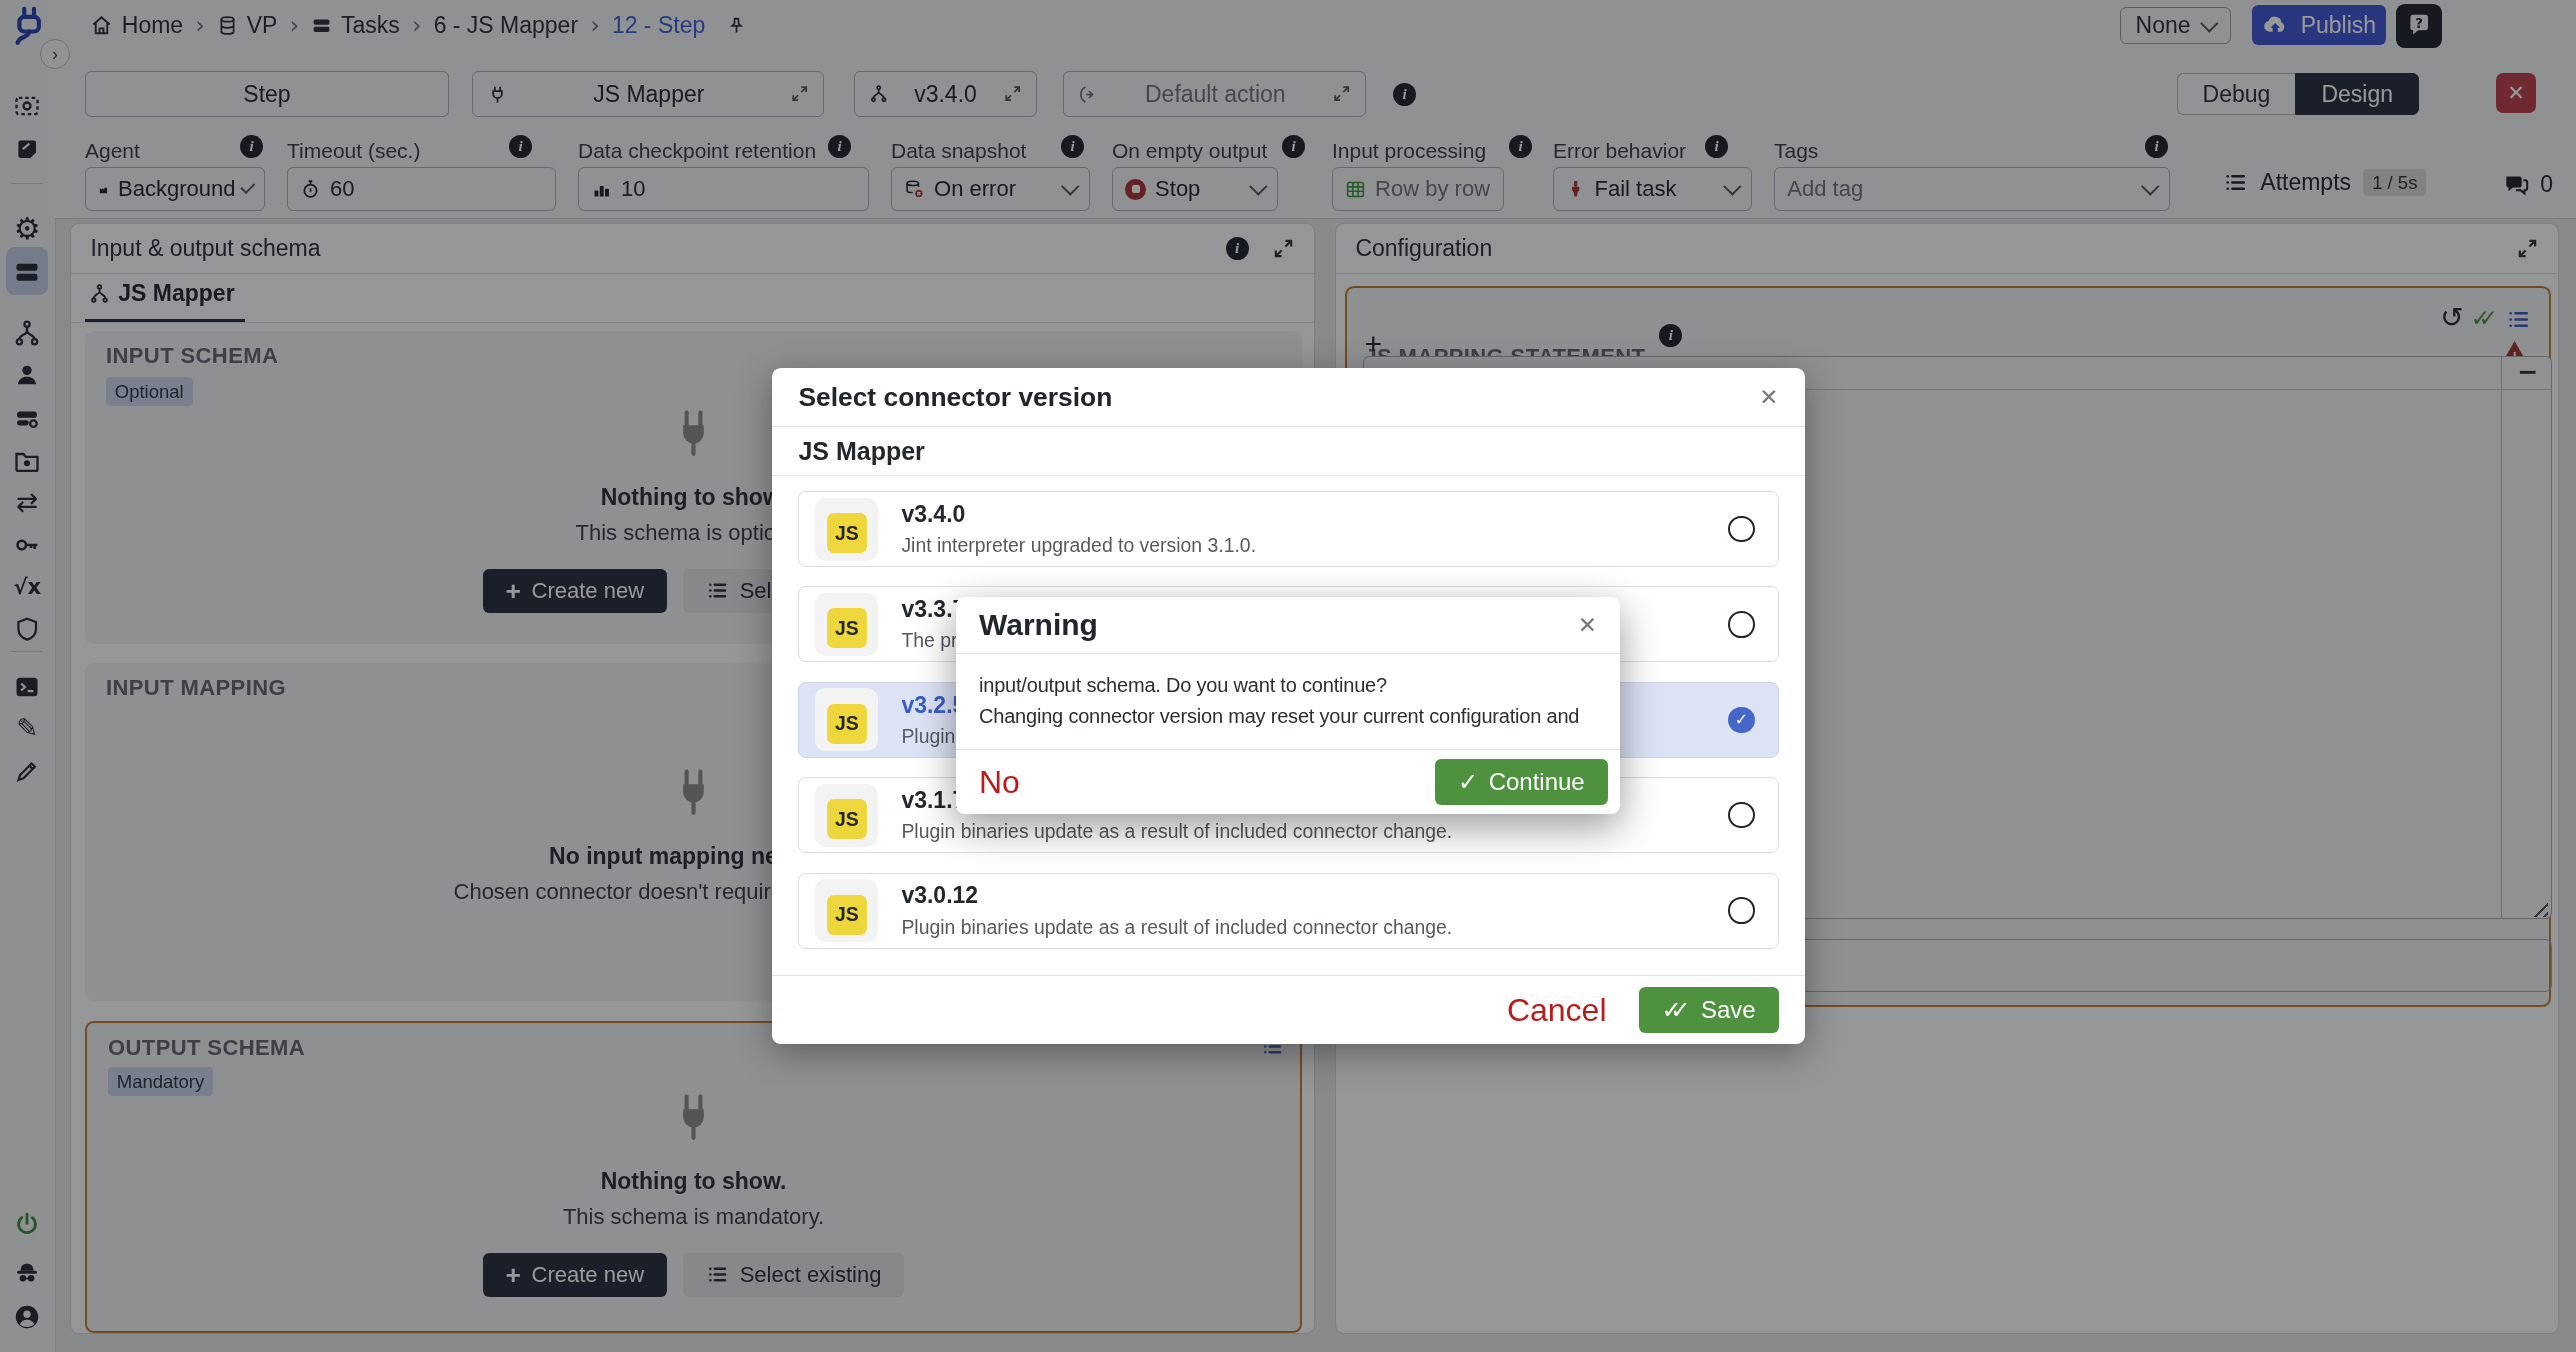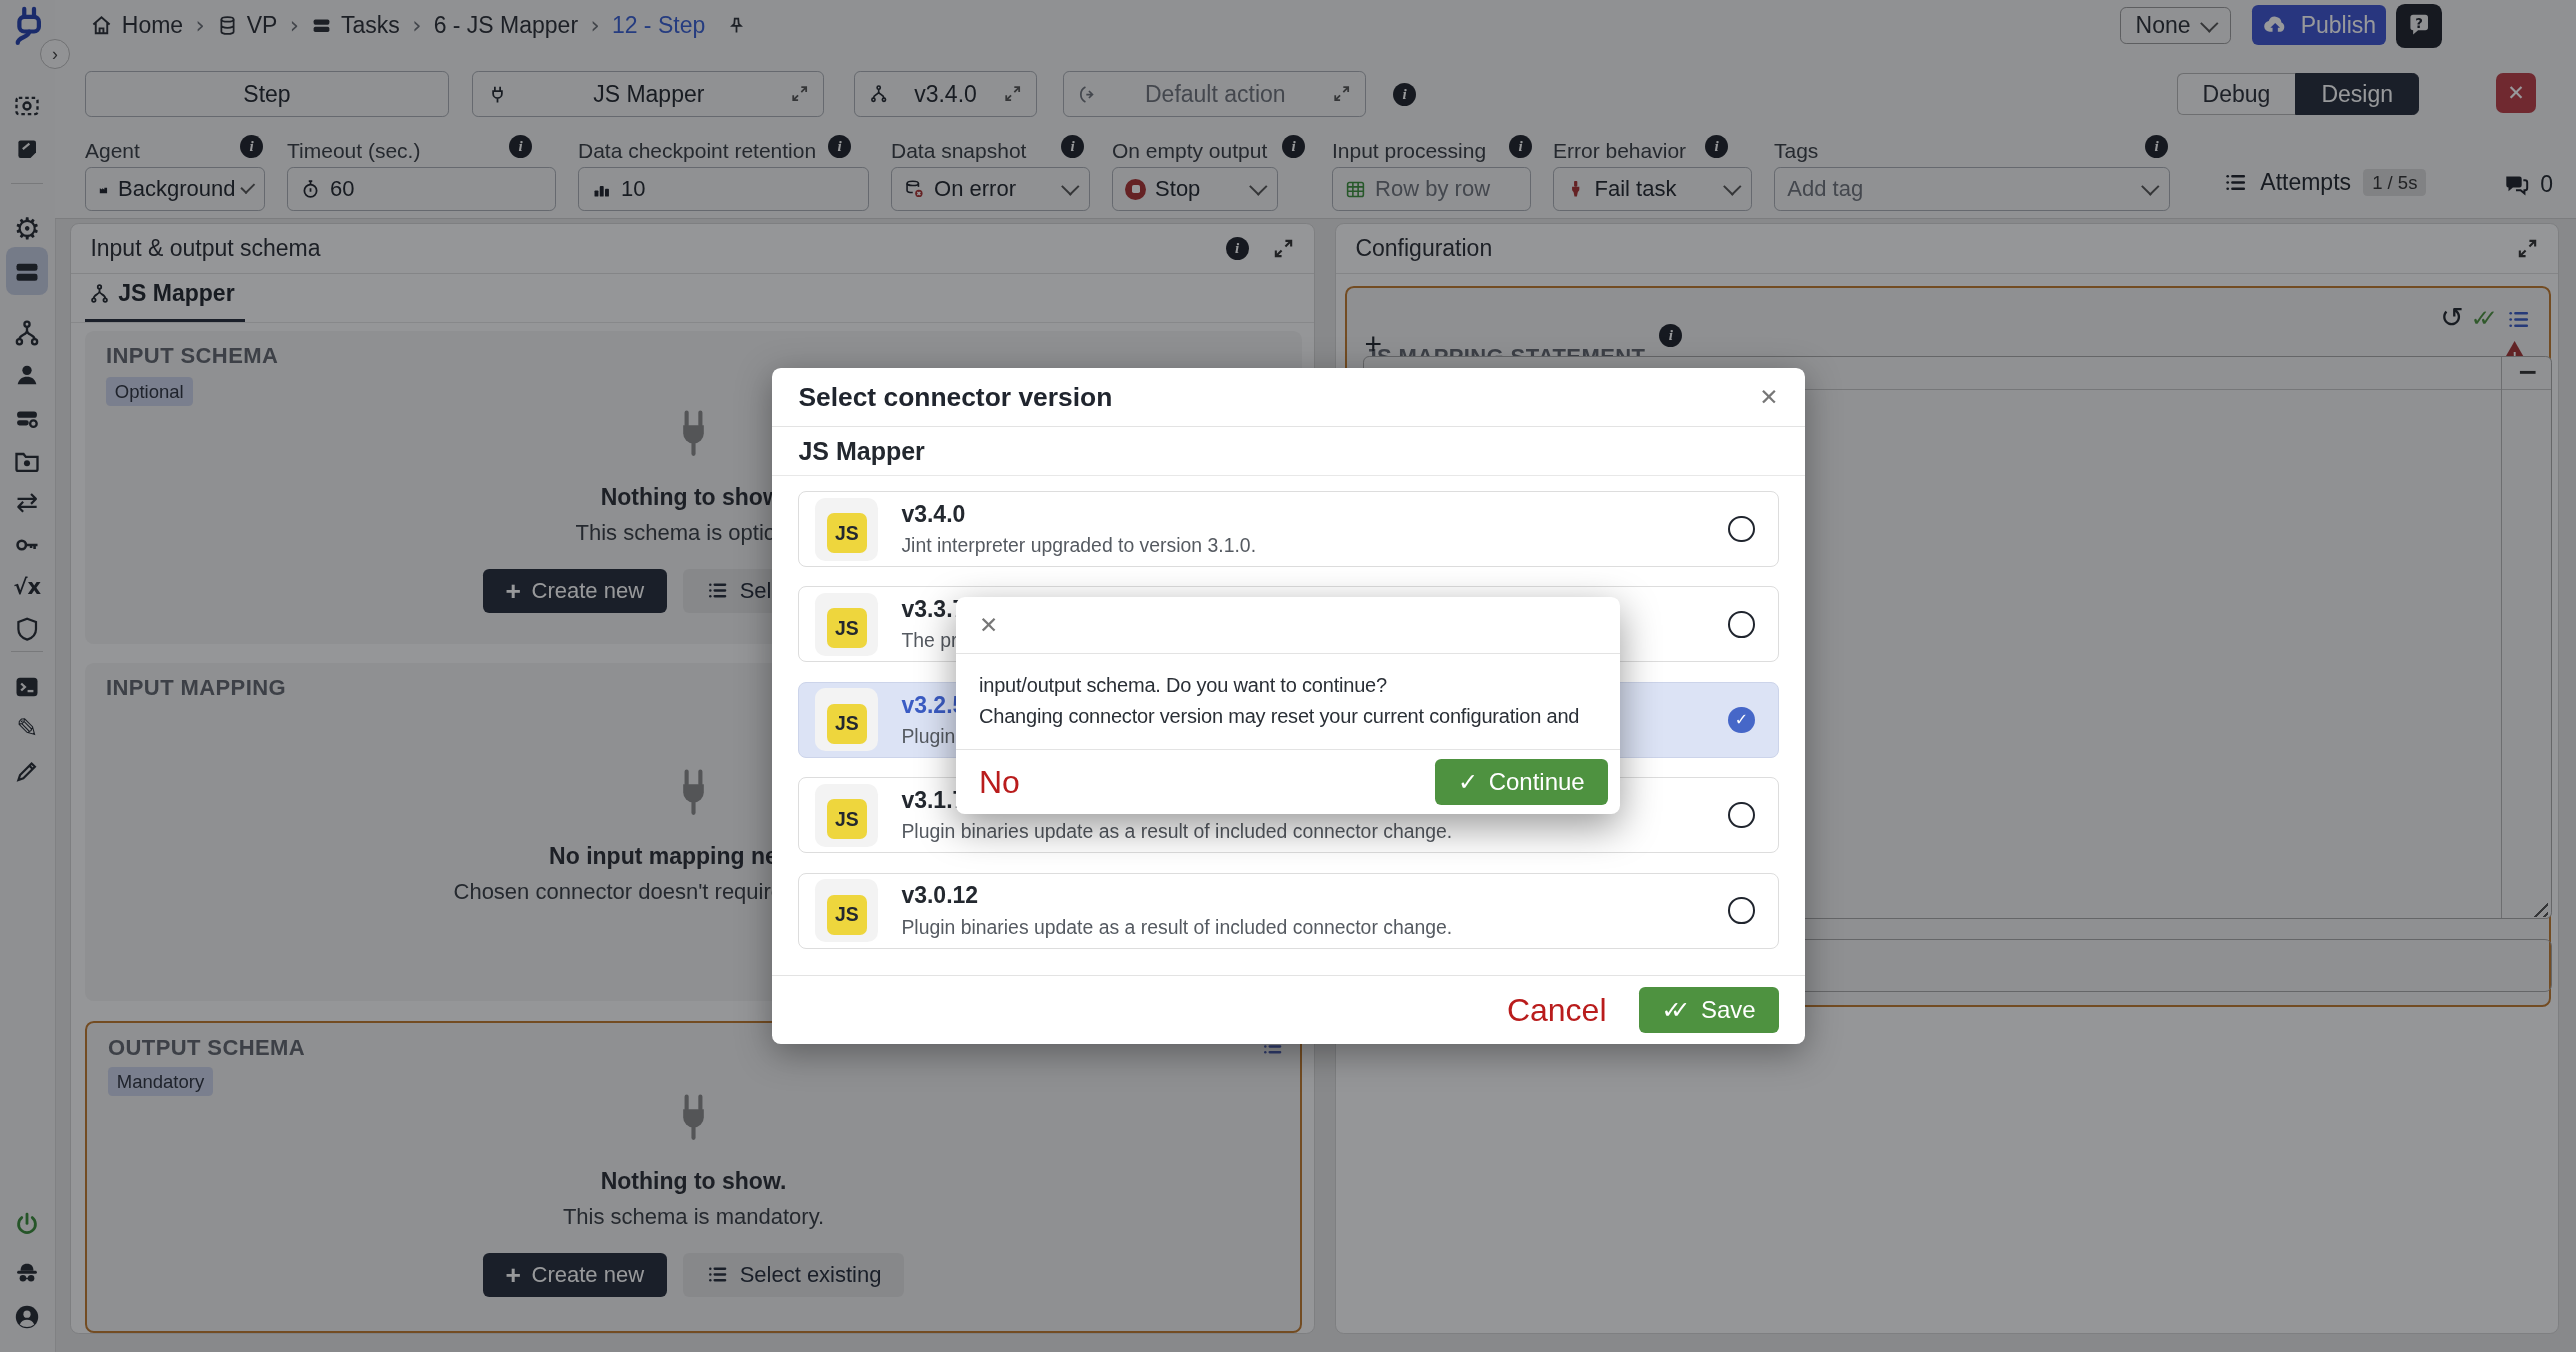--- a/index.html
+++ b/index.html
@@ -378,21 +378,21 @@
     <div class="sctrl" style="left:1057px;width:166px;">
       <span style="width:21px;height:21px;border-radius:50%;background:#a83232;display:inline-flex;align-items:center;justify-content:center;flex:none;">
           <span style="width:8px;height:8px;background:#fff;border-radius:1.8px;"></span>
         </span>
       <span class="grow">Stop</span>
         <span class="caret"></span>
     </div>
 
     <span class="slabel" style="left:1277px">Input processing</span>
     <span class="info" style="left:1454px;top:12.3px;position:absolute">i</span>
-    <div class="sctrl" style="left:1277px;width:199px;">
+    <div class="sctrl" style="left:1277px;width:172px;">
       <svg width="21" height="21" viewBox="0 0 24 24" fill="none" stroke="#3d8f3d" stroke-width="1.8">
           <rect x="3" y="4" width="18" height="16" rx="2"></rect>
           <path d="M3 9h18M3 14h18M9 4v16M15 4v16"></path>
         </svg>
       <span class="grow muted">Row by row</span>
     </div>
 
     <span class="slabel" style="left:1498px">Error behavior</span>
     <span class="info" style="left:1650px;top:12.3px;position:absolute">i</span>
     <div class="sctrl" style="left:1498px;width:199px;">
@@ -632,20 +632,21 @@
       <span class="link-btn">Cancel</span>
       <span class="btn-green">
         <span class="glyph dblcheck">✓✓</span>
         <span>Save</span>
       </span>
     </div>
   </div>
 
   <div class="warning">
     <div class="warn-hd">
+      <span class="warn-title">Warning</span>
       <span class="x-btn">✕</span>
     </div>
     <div class="warn-body">
       <span style="display:block">input/output schema. Do you want to continue?</span>
       <span style="display:block">Changing connector version may reset your current configuration and</span>
     </div>
     <div class="warn-ft">
       <span class="link-btn">No</span>
       <span class="sp"></span>
       <span class="btn-green">

